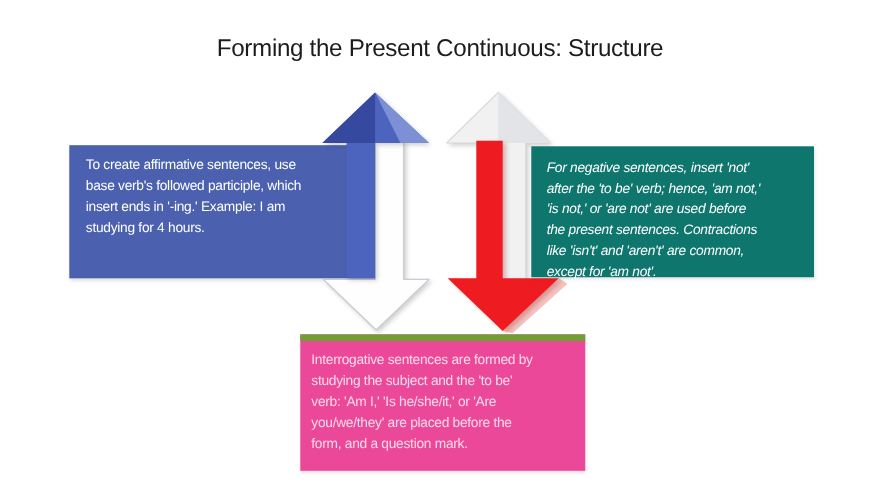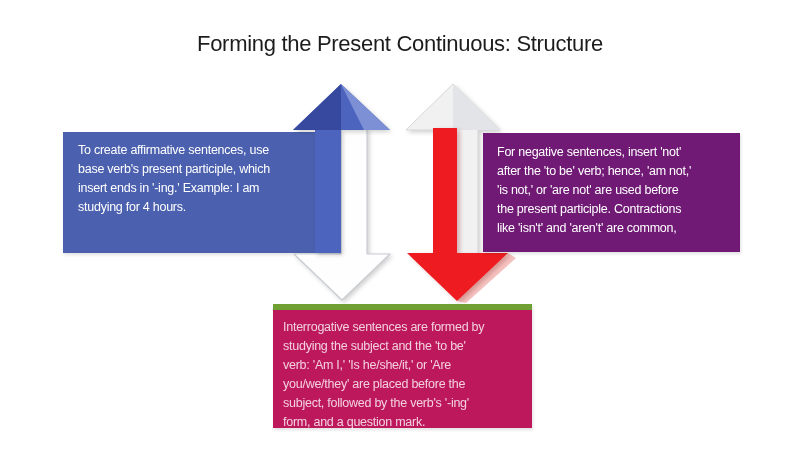--- a/index.html
+++ b/index.html
@@ -26,48 +26,48 @@
 </style>
 </head>
 <body>
 
 <div class="slide">
 
   <div class="slide-title" style="color: rgb(28, 28, 28);">Forming the Present Continuous: Structure</div>
 
   <div class="txt-box box-affirmative" style="background: rgb(75, 97, 175); color: rgb(255, 255, 255);">
     <div class="line">To create affirmative sentences, use</div>
-    <div class="line">base verb's present participle, which</div>
+    <div class="line">base verb's followed participle, which</div>
     <div class="line">insert ends in '-ing.' Example: I am</div>
     <div class="line">studying for 4 hours.</div>
   </div>
 
   <svg class="arrows-svg" viewBox="0 0 800 449">
 
     <path class="shadowed" d="M341,129 L367,129 L367,254 L390,254 L342,300 L294,254 L341,254 Z" stroke-width="1.2" stroke-linejoin="round" style="fill: rgb(254, 254, 254); stroke: rgb(200, 204, 210);"></path>
     <path class="shadowed" d="M341,84 L390,130 L341,130 L341,253 L315,253 L315,130 L293,130 Z" style="fill: rgb(76, 100, 189);"></path>
     <path d="M341,84 L293,130 L341,130 Z" style="fill: rgb(54, 73, 158);"></path>
     <path d="M341,84 L390,130 L364,130 Z" style="fill: rgb(125, 144, 214);"></path>
 
     <path class="shadowed" d="M453,84 L500,130 L478,130 L478,254 L440,254 L440,130 L406,130 Z" stroke-width="1" stroke-linejoin="round" style="fill: rgb(241, 241, 242); stroke: rgb(214, 215, 217);"></path>
     <path d="M453,84 L500,130 L453,130 Z" style="fill: rgb(227, 228, 231);"></path>
     <path d="M508,253 L457,301 L466,303 L516,258 Z" opacity="0.85" style="fill: rgb(243, 184, 181);"></path>
     <path class="shadowed-red" d="M433,128 L457,128 L457,253 L508,253 L457,301 L407,253 L433,253 Z" style="fill: rgb(238, 28, 32);"></path>
   </svg>
 
-  <div class="txt-box box-negative" style="background: #701a75; color: rgb(255, 255, 255);">
+  <div class="txt-box box-negative" style="background: #0f766e; color: rgb(255, 255, 255); font-style: italic;">
     <div class="line">For negative sentences, insert 'not'</div>
     <div class="line">after the 'to be' verb; hence, 'am not,'</div>
     <div class="line">'is not,' or 'are not' are used before</div>
-    <div class="line">the present participle. Contractions</div>
+    <div class="line">the present sentences. Contractions</div>
     <div class="line">like 'isn't' and 'aren't' are common,</div>
+    <div class="line">except for 'am not'.</div>
   </div>
 
-  <div class="txt-box box-interrogative" style="border-top: 6px solid rgb(112, 160, 51); background: #be185d; color: rgba(255, 255, 255, 0.8);">
+  <div class="txt-box box-interrogative" style="border-top: 6px solid rgb(112, 160, 51); background: #ec4899; color: rgba(255, 255, 255, 0.8);">
     <div class="line">Interrogative sentences are formed by</div>
     <div class="line">studying the subject and the 'to be'</div>
     <div class="line">verb: 'Am I,' 'Is he/she/it,' or 'Are</div>
     <div class="line">you/we/they' are placed before the</div>
-    <div class="line">subject, followed by the verb's '-ing'</div>
     <div class="line">form, and a question mark.</div>
   </div>
 
 </div>
 
 </body></html>

